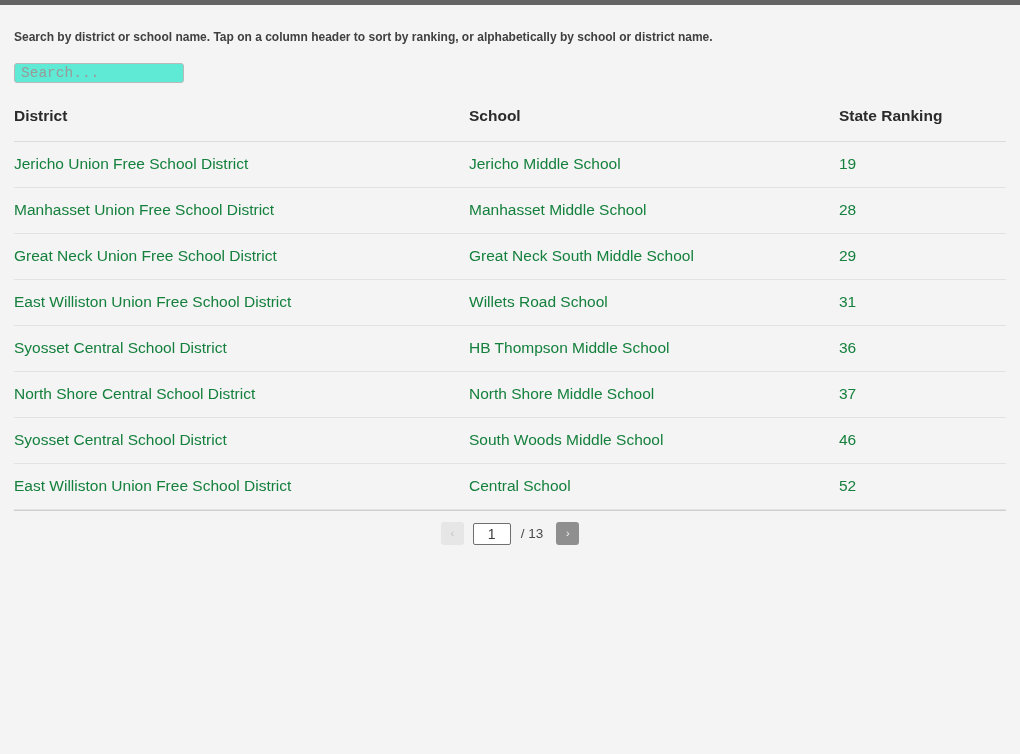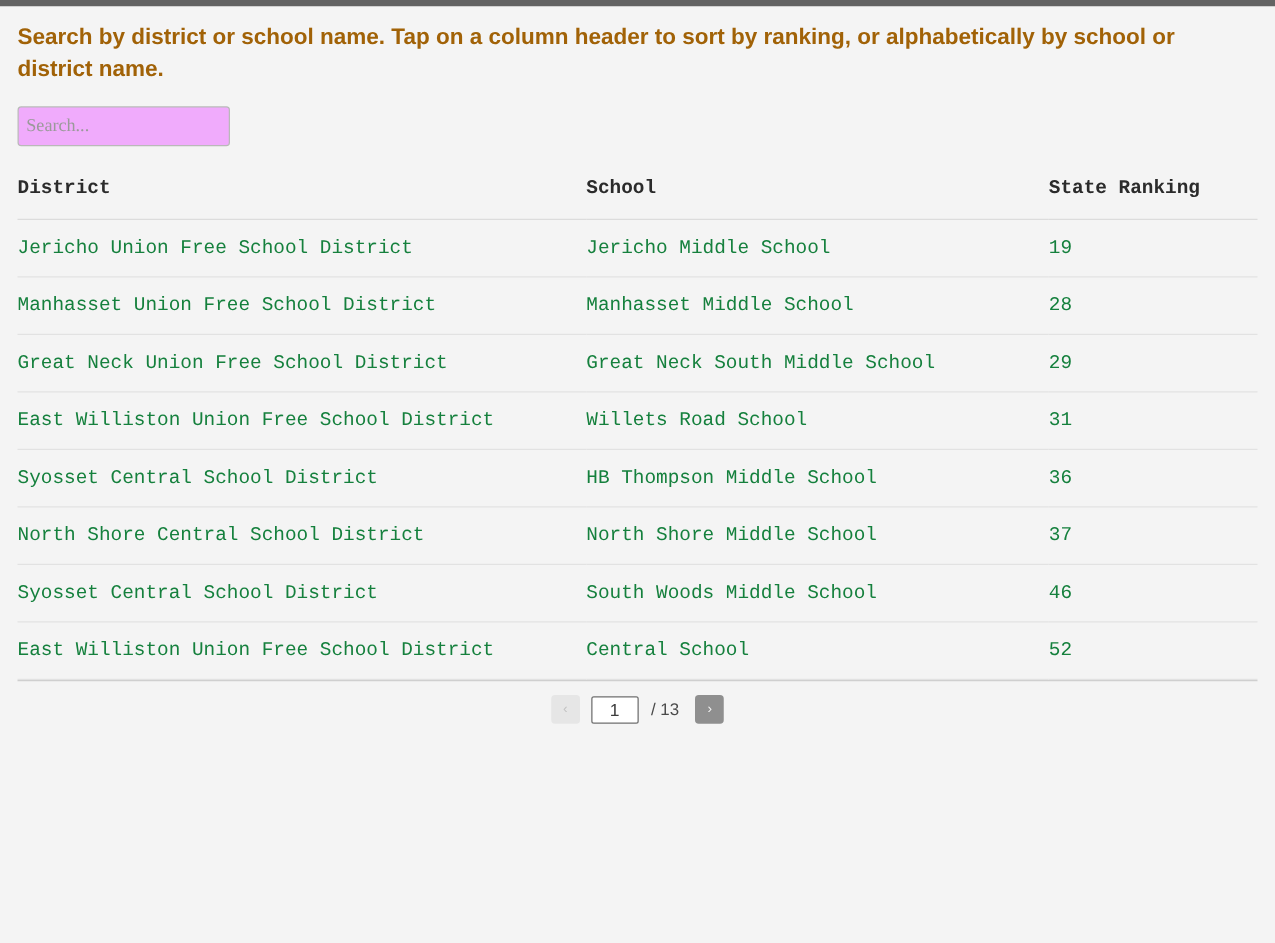--- a/index.html
+++ b/index.html
@@ -25,54 +25,53 @@
   }
   .page-title {
     font-size: 21.5px;
     font-weight: bold;
     color: #2b2b2b;
     margin: 23px 0 0 0;
     letter-spacing: -0.1px;
     line-height: 1.15;
   }
   .page-subtitle {
-    font-size: 18px;
+    font-size: 12px;
     font-weight: bold;
-    color: #a16207;
-    margin: 12px 0 0 0;
+    color: #404040;
+    margin: 24px 0 0 0;
     line-height: 1.42;
     max-width: 990px;
   }
   .search-wrap {
     margin-top: 17px;
   }
   .search-input {
     width: 170px;
-    height: 32px;
+    height: 20px;
     box-sizing: border-box;
     padding: 2px 6px;
     font-size: 14.5px;
-    font-family: Liberation Serif, serif;
+    font-family: Liberation Mono, monospace;
     color: #4a4a4a;
-    background: #f0abfc;
+    background: #5eead4;
     border: 1px solid #b9b9b9;
     border-radius: 3px;
     outline: none;
   }
   .search-input::placeholder {
     color: #9a9a9a;
   }
   .table-wrap {
     margin-top: 24px;
   }
   table.rankings {
     width: 992px;
     border-collapse: collapse;
     table-layout: fixed;
-    font-family: Liberation Mono, monospace;
   }
   table.rankings th {
     text-align: left;
     font-size: 15.5px;
     font-weight: bold;
     color: #2b2b2b;
     padding: 0 0 16px 0;
     border-bottom: 1px solid #dcdcdc;
     cursor: pointer;
     user-select: none;

